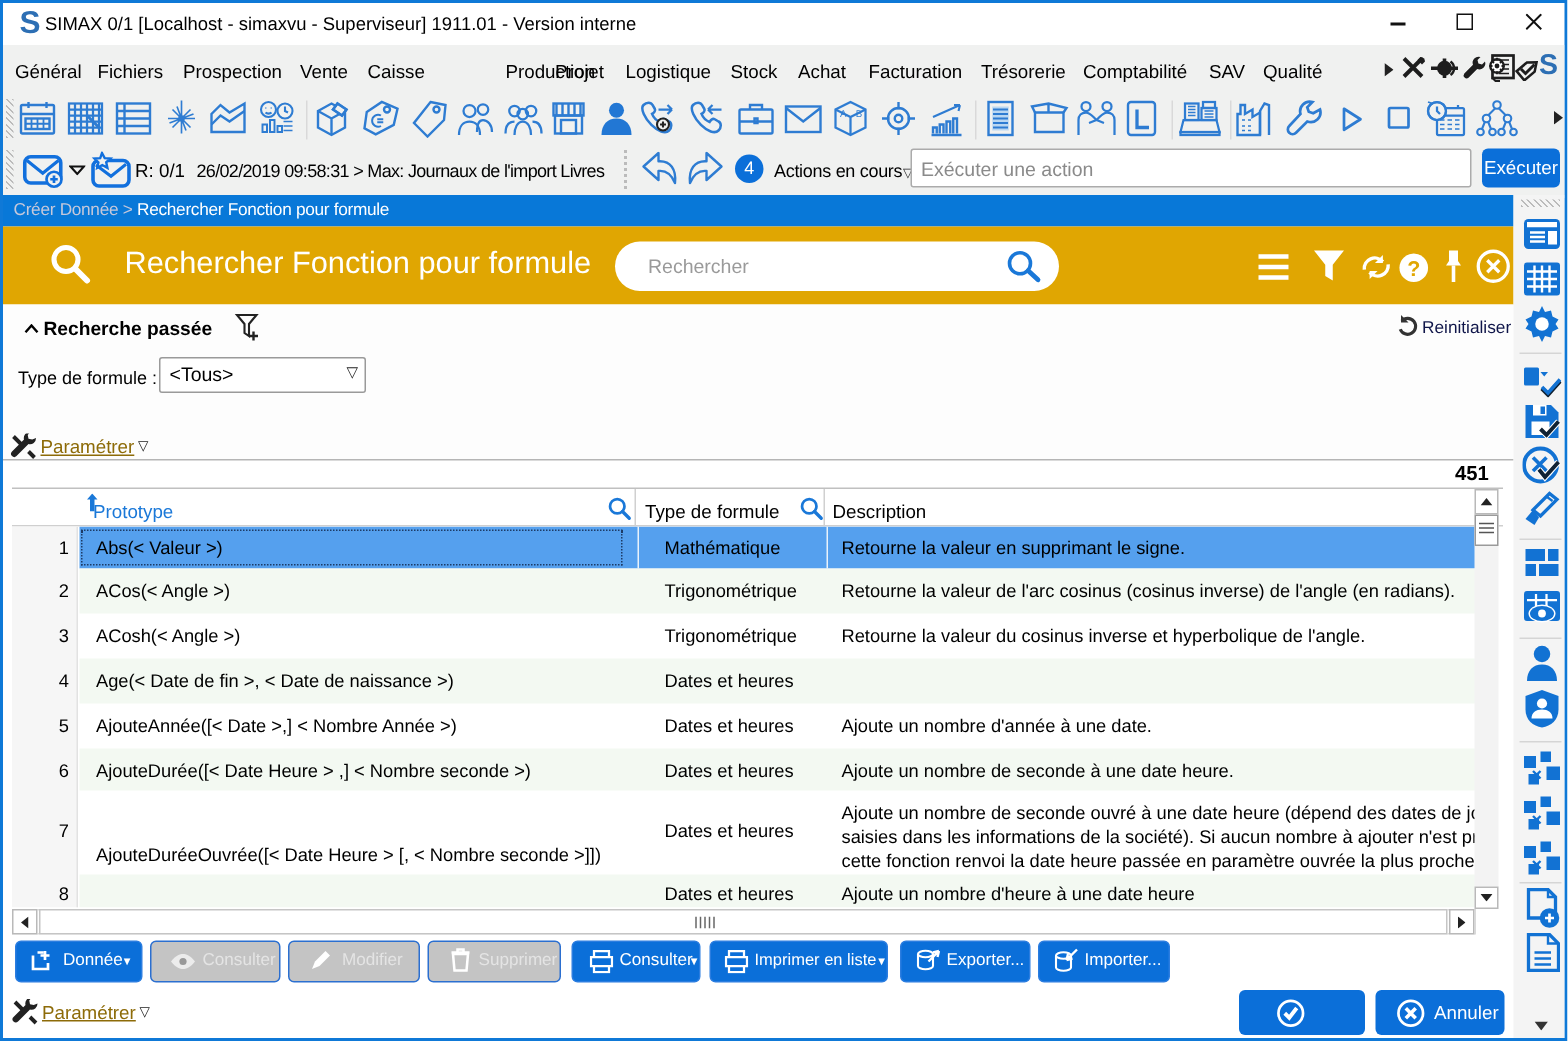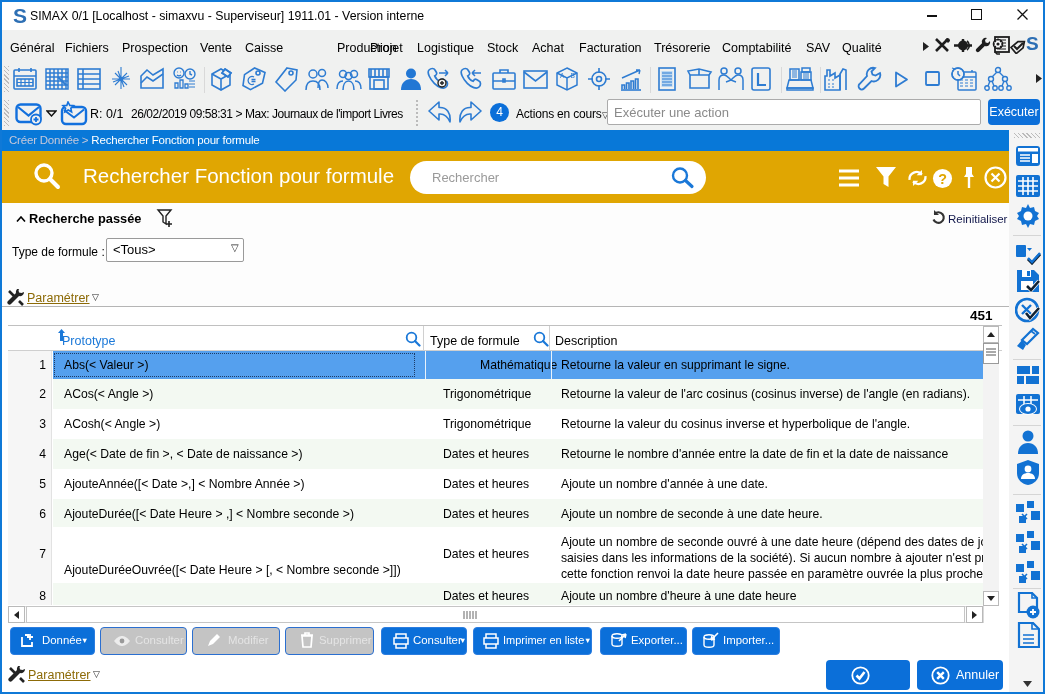--- a/index.html
+++ b/index.html
@@ -373,40 +373,39 @@
 
     <div id="rows" class="abs" style="left:0;top:25px;width:976px;height:254px;overflow:hidden;font-size:12.2px;">
       <div class="abs" style="left:0;top:0;width:976px;height:254px;background:#fff;"></div>
       <div class="abs" style="left:0;top:0;width:44px;height:254px;background:#f6f6f6;border-right:1px solid #e2e2e2;"></div>
 
       <div class="abs" style="left:45px;top:0;width:931px;height:28px;background:#55a0ee;"></div>
       <div class="abs" style="left:46px;top:1.5px;width:361px;height:24px;border:1px dotted #1d3b66;"></div>
       <div class="abs" style="left:0;top:7px;width:38px;text-align:right;">1</div>
       <div class="abs" style="left:56px;top:7px;">Abs(&lt; Valeur &gt;)</div>
       <div class="abs" style="left:417px;top:0;width:1px;height:28px;background:#e8f2fb;"></div>
-      <div class="abs" style="left:435px;top:7px;margin-left:37px;">Mathématique</div>
+      <div class="abs" style="left:435px;top:7px;">Mathématique</div>
       <div class="abs" style="left:543px;top:0;width:1px;height:28px;background:#e8f2fb;"></div>
       <div class="abs" style="left:553px;top:7px;">Retourne la valeur en supprimant le signe.</div>
 
       <div class="abs" style="left:45px;top:28px;width:931px;height:30px;background:#f3f9f2;"></div>
       <div class="abs" style="left:0;top:36px;width:38px;text-align:right;">2</div>
       <div class="abs" style="left:56px;top:36px;">ACos(&lt; Angle &gt;)</div>
       <div class="abs" style="left:435px;top:36px;">Trigonométrique</div>
       <div class="abs" style="left:553px;top:36px;">Retourne la valeur de l'arc cosinus (cosinus inverse) de l'angle (en radians).</div>
 
       <div class="abs" style="left:0;top:66px;width:38px;text-align:right;">3</div>
       <div class="abs" style="left:56px;top:66px;">ACosh(&lt; Angle &gt;)</div>
       <div class="abs" style="left:435px;top:66px;">Trigonométrique</div>
       <div class="abs" style="left:553px;top:66px;">Retourne la valeur du cosinus inverse et hyperbolique de l'angle.</div>
 
       <div class="abs" style="left:45px;top:88px;width:931px;height:30px;background:#f3f9f2;"></div>
       <div class="abs" style="left:0;top:96px;width:38px;text-align:right;">4</div>
       <div class="abs" style="left:56px;top:96px;">Age(&lt; Date de fin &gt;, &lt; Date de naissance &gt;)</div>
       <div class="abs" style="left:435px;top:96px;">Dates et heures</div>
-      <div class="abs" style="left:553px;top:96px;">Retourne le nombre d'année entre la date de fin et la date de naissance</div>
 
       <div class="abs" style="left:0;top:126px;width:38px;text-align:right;">5</div>
       <div class="abs" style="left:56px;top:126px;">AjouteAnnée([&lt; Date &gt;,] &lt; Nombre Année &gt;)</div>
       <div class="abs" style="left:435px;top:126px;">Dates et heures</div>
       <div class="abs" style="left:553px;top:126px;">Ajoute un nombre d'année à une date.</div>
 
       <div class="abs" style="left:45px;top:148px;width:931px;height:28px;background:#f3f9f2;"></div>
       <div class="abs" style="left:0;top:156px;width:38px;text-align:right;">6</div>
       <div class="abs" style="left:56px;top:156px;">AjouteDurée([&lt; Date Heure &gt; ,] &lt; Nombre seconde &gt;)</div>
       <div class="abs" style="left:435px;top:156px;">Dates et heures</div>

